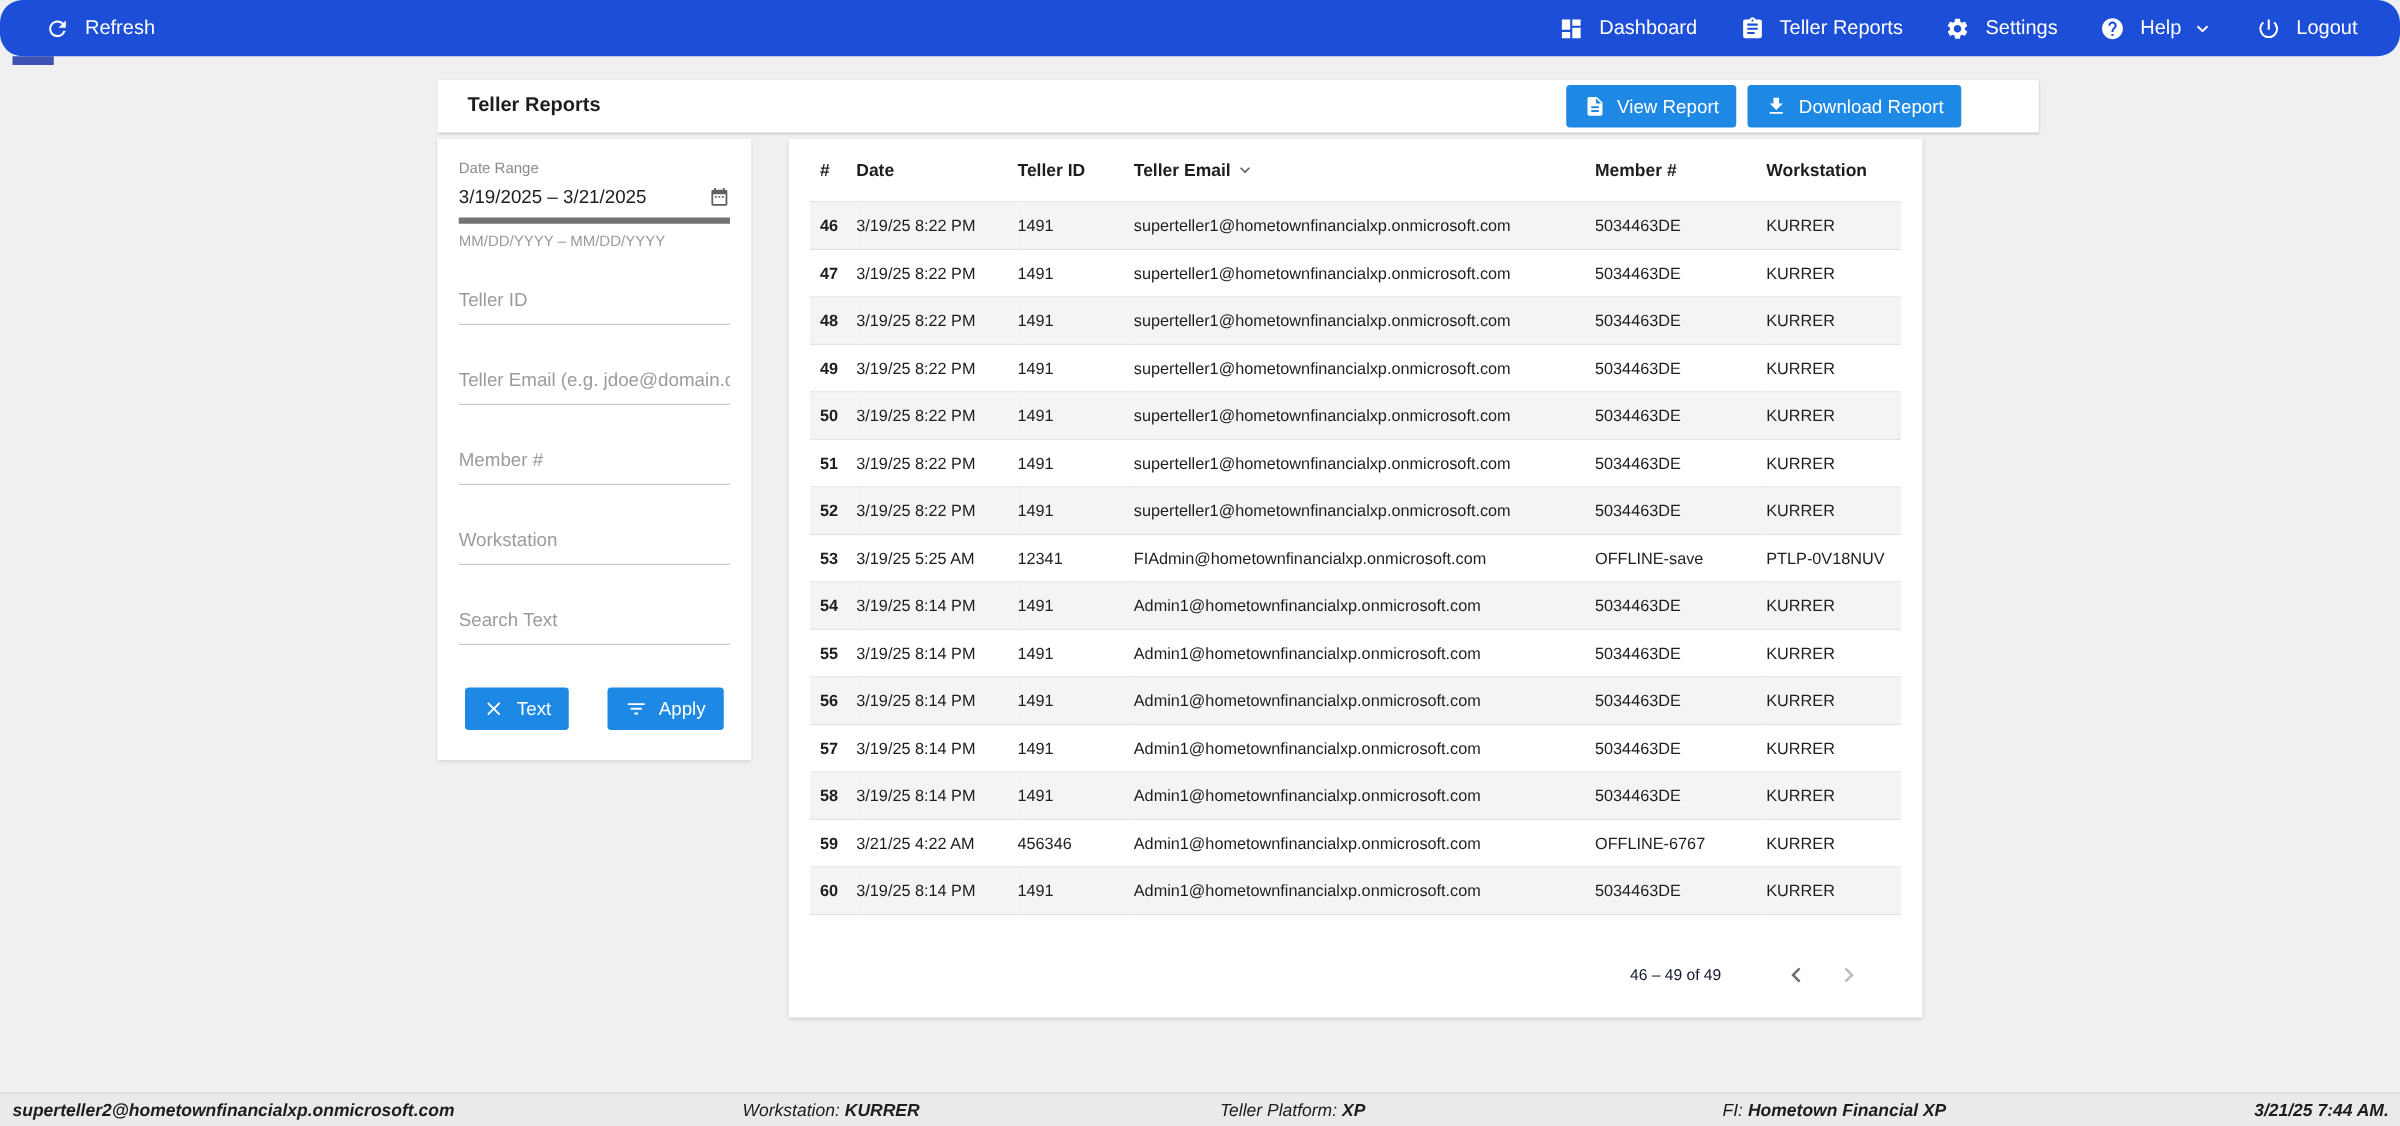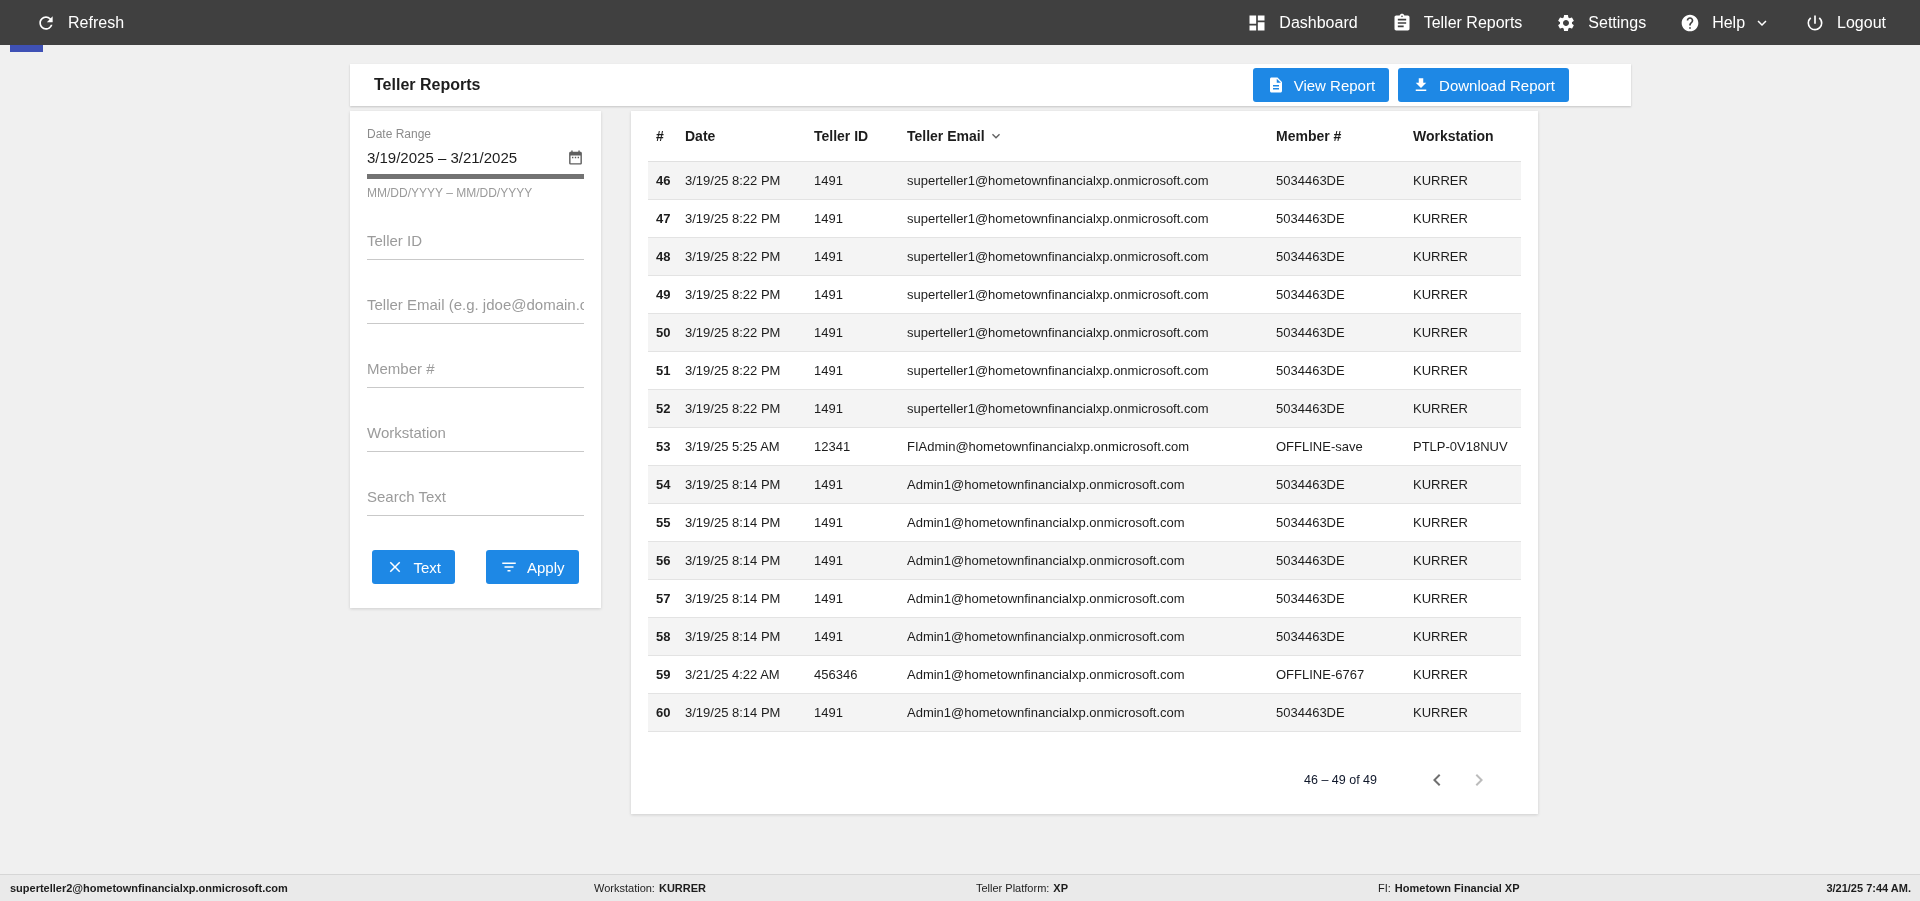--- a/index.html
+++ b/index.html
@@ -7,23 +7,24 @@
   body {
     font-family:"Liberation Sans", sans-serif;
     background:#f0f0f0;
     overflow:hidden;
     position:relative;
     color:#1d1d1d;
   }
 
   
   .topbar {
-    height:45px; background:#404040; color:#fff;
+    height:45px; background:#1d4ed8; color:#fff;
     display:flex; align-items:center; justify-content:space-between;
     padding:0 34px 0 36px;
+    border-radius:18px;
   }
   .topbar button {
     display:flex; align-items:center; gap:12px;
     background:none; border:none; color:#fff;
     font-size:16px; font-family:inherit; cursor:pointer; white-space:nowrap;
   }
   .topbar-right { display:flex; align-items:center; gap:34px; }
   .ic { display:block; }
   .ic20 { width:20px; height:20px; fill:#fff; }
   .ic18w { width:18px; height:18px; fill:#fff; }
@@ -103,21 +104,21 @@
     color:#0f172a; font-size:12.5px;
   }
   .pagination .range { margin-right:30px; }
   .page-btn { background:none; border:none; cursor:pointer; padding:0; margin-left:18px; }
   .ic24prev { width:24px; height:24px; fill:#6f6f6f; display:block; }
   .ic24next { width:24px; height:24px; fill:#bcbcbc; display:block; }
 
   
   .statusbar {
     position:absolute; left:0; right:0; bottom:0; height:27px;
-    background:#eaeaea; border-top:1px solid #d6d6d6; font-size:11px;
+    background:#eaeaea; border-top:1px solid #d6d6d6; font-size:14px;font-style:italic;
   }
   .sb-group { position:absolute; top:50%; transform:translateY(-50%); white-space:nowrap; }
   .sb-user { left:10px; font-weight:700; }
   .sb-workstation { left:594px; }
   .sb-platform { left:976px; }
   .sb-fi { left:1378px; }
   .sb-time { right:9px; font-weight:700; }
   .sb-group b { font-weight:700; }
   .sb-lbl { margin-right:4px; }
 </style>

